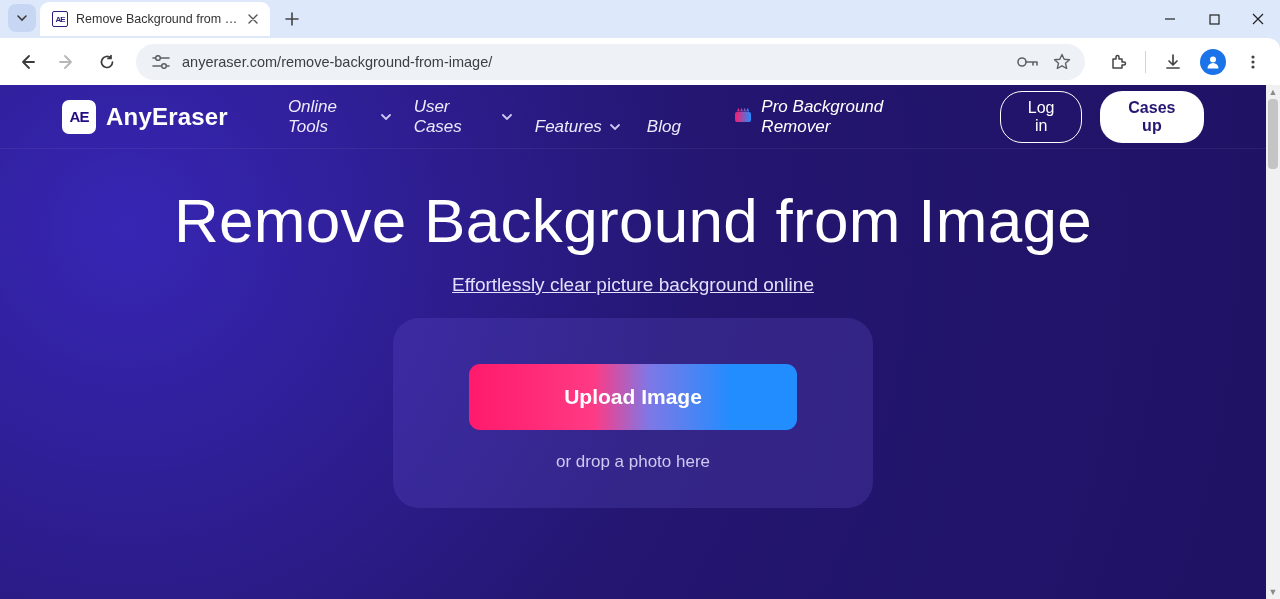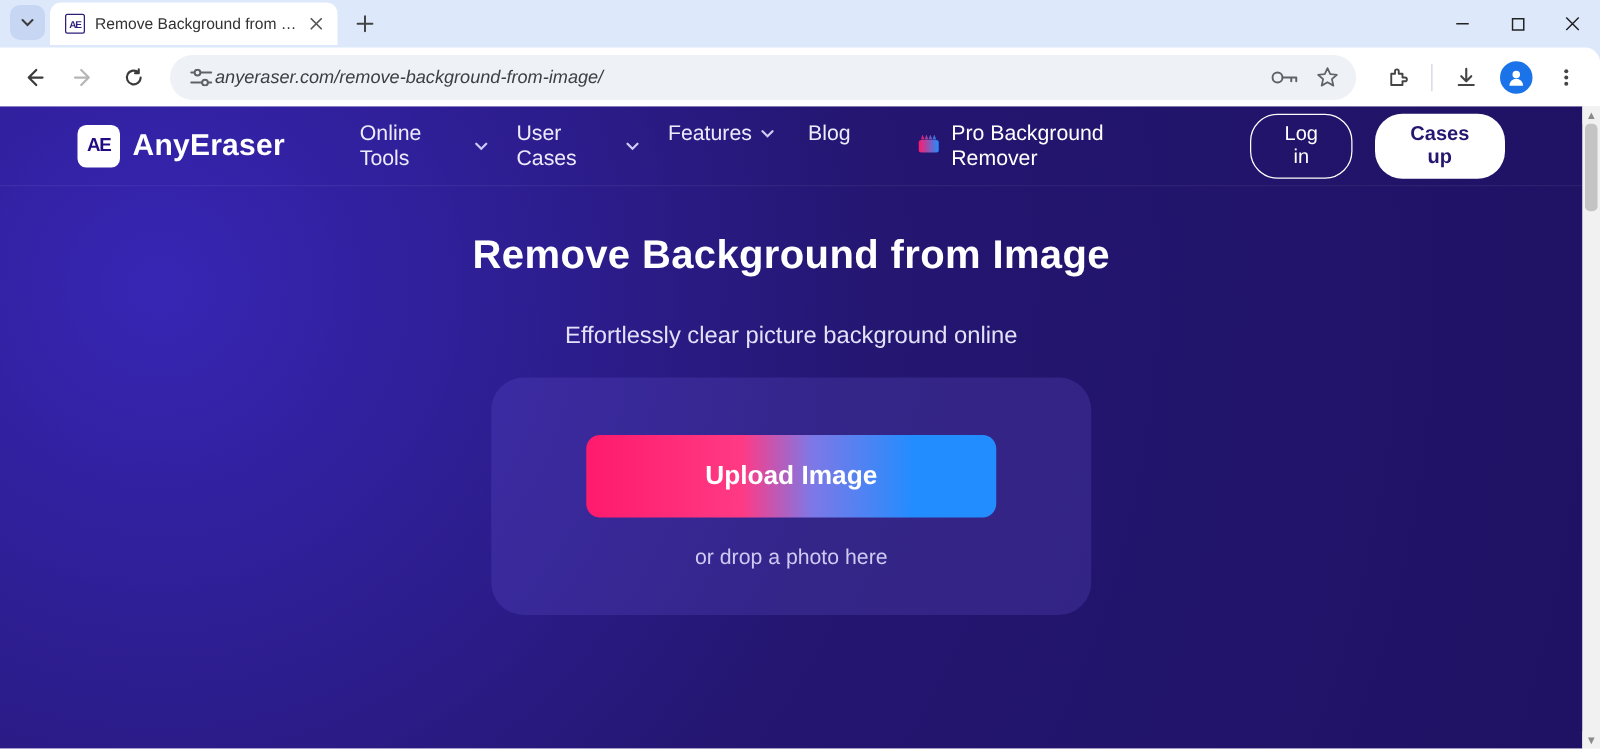--- a/index.html
+++ b/index.html
@@ -14,51 +14,51 @@
   .tab .favicon { width:16px; height:16px; display:flex; align-items:center; justify-content:center; font-size:8px; font-weight:700; color:#2c1e7a; border:1px solid #2c1e7a; border-radius:2px; letter-spacing:-1px; padding:0 1px; }
   .tab .tab-title { font-size: 12.5px; color:#333; white-space: nowrap; overflow:hidden; text-overflow: ellipsis; flex:1; }
   .tab .tab-close { font-size: 13px; color:#555; cursor:pointer; }
   .new-tab { width:28px; height:28px; display:flex; align-items:center; justify-content:center; font-size:18px; color:#444; margin-left:8px; cursor:pointer; }
   .window-controls { display:flex; align-items:center; height:100%; }
   .win-btn { width:44px; height:32px; display:flex; align-items:center; justify-content:center; color:#333; cursor:pointer; }
 
   .toolbar { height:47px; background:#ffffff; border-radius: 0 12px 0 0; display:flex; align-items:center; padding: 0 10px; gap:6px; }
   .nav-btn { width:34px; height:34px; display:flex; align-items:center; justify-content:center; color:#5f6368; border-radius:50%; cursor:pointer; }
   .nav-btn.disabled { color:#b6b6b6; }
-  .addrbar { flex:1; height:36px; background:#eef2f6; border-radius:18px; display:flex; align-items:center; padding:0 14px; margin: 0 6px; font-style: italic; }
+  .addrbar { flex:1; height:36px; background:#eef2f6; border-radius:18px; display:flex; align-items:center; padding:0 14px; gap:10px; margin: 0 6px; }
   .addrbar .site-settings { width:22px; height:22px; display:flex; align-items:center; justify-content:center; color:#5f6368; font-size:13px; cursor:pointer; }
   .addrbar .url { font-size:14.5px; color:#3c4043; flex:1; white-space:nowrap; overflow:hidden; }
   .addrbar .end-icons { display:flex; align-items:center; gap:14px; color:#5f6368; }
   .toolbar .right-icons { display:flex; align-items:center; gap:6px; margin-left:4px; }
   .toolbar .right-icons .icon-btn { width:34px; height:34px; display:flex; align-items:center; justify-content:center; color:#444; cursor:pointer; }
   .avatar { width:26px; height:26px; border-radius:50%; background:#1a73e8; display:flex; align-items:center; justify-content:center; color:#fff; }
 
   
   .viewport { position:relative; width:100%; height:calc(599px - 85px); overflow:hidden; }
   .page { position:absolute; top:0; left:0; right:14px; bottom:0; background: radial-gradient(circle at 10% 28%, #3726b4 0%, #241671 48%, #1f1264 100%); color:#fff; overflow:hidden;}
   
   .site-header { height:64px; display:flex; align-items:center; padding:0 62px; gap:30px; border-bottom:1px solid rgba(255,255,255,0.06); }
   .brand { display:flex; align-items:center; gap:10px; cursor:pointer;}
   .brand .logo { width:34px; height:34px; background:#fff; color:#230b84; border-radius:7px; display:flex; align-items:center; justify-content:center; font-weight:800; font-size:15px; letter-spacing:-1px;}
   .brand .brand-name { font-size:24px; font-weight:700; letter-spacing:0.2px;text-align:right; }
-  .nav { display:flex; align-items:flex-start; gap:22px; margin-left:30px; }
+  .nav { display:flex; align-items:flex-end; gap:22px; margin-left:30px;font-style:italic; }
   .nav-item { display:flex; align-items:center; gap:7px; font-size:17px; color:#eceafc; cursor:pointer; }
   .nav-item .chev { color:#cfc9f3; }
   .pro-link { display:flex; align-items:center; gap:10px; margin-left:32px; color:#fff; font-size:17px; cursor:pointer;}
   .pro-ico { width:18px; height:10px; border-radius:2px; background: linear-gradient(90deg,#ff1a6c,#228dff); position:relative;}
   .pro-ico::before { content:""; position:absolute; top:-4px; left:2px; right:2px; height:4px; background: linear-gradient(90deg,#ff1a6c,#228dff); clip-path: polygon(0% 100%, 12% 0%, 25% 100%, 37% 0%, 50% 100%, 62% 0%, 75% 100%, 87% 0%, 100% 100%); opacity:0.9;}
   .spacer { flex:1; }
   .auth { display:flex; align-items:center; gap:18px; }
   .login-btn { border:1.5px solid #ffffff; color:#fff; background:transparent; border-radius:22px; padding:7px 20px; font-size:16px; cursor:pointer; }
   .signup-btn { background:#fff; color:#241671; border:none; border-radius:22px; padding:8px 20px; font-size:16px; font-weight:600; cursor:pointer; }
 
   
   .hero { text-align:center; padding-top:36px; }
-  .hero h1 { font-size:32px; font-weight:700; letter-spacing:0.3px;}
-  .hero .sub { margin-top:36px; font-size:19px; color:#e3e0fa;}
+  .hero h1 { font-size:62px; font-weight:400; letter-spacing:0.3px;}
+  .hero .sub { margin-top:18px; font-size:19px; color:#e3e0fa;text-decoration:underline;}
   .drop { width:480px; margin:22px auto 0; background:rgba(109, 92, 220, 0.22); border-radius:26px; padding:46px 34px 36px;}
   .upload-btn { display:block; margin:0 auto; width:328px; height:66px; border:none; border-radius:11px; color:#fff; font-size:21px; font-weight:600; cursor:pointer;
      background: linear-gradient(90deg, #ff1a6c 0%, #ff3a84 38%, #7e78e6 55%, #228dff 80%, #228dff 100%);}
   .hint { margin-top:22px; font-size:17px; color:#cfc9f3;}
 
   
   .vscroll { position:absolute; top:0; right:0; width:14px; height:100%; background:#f1f1f1;}
   .vscroll .arrow { width:100%; height:14px; display:flex; align-items:center; justify-content:center; color:#8a8a8a; font-size:9px; background:#f1f1f1; cursor:pointer;}
   .vscroll .thumb { position:absolute; top:14px; left:2px; right:2px; height:70px; background:#c4c4c4; border-radius:4px; cursor:pointer;}
 

